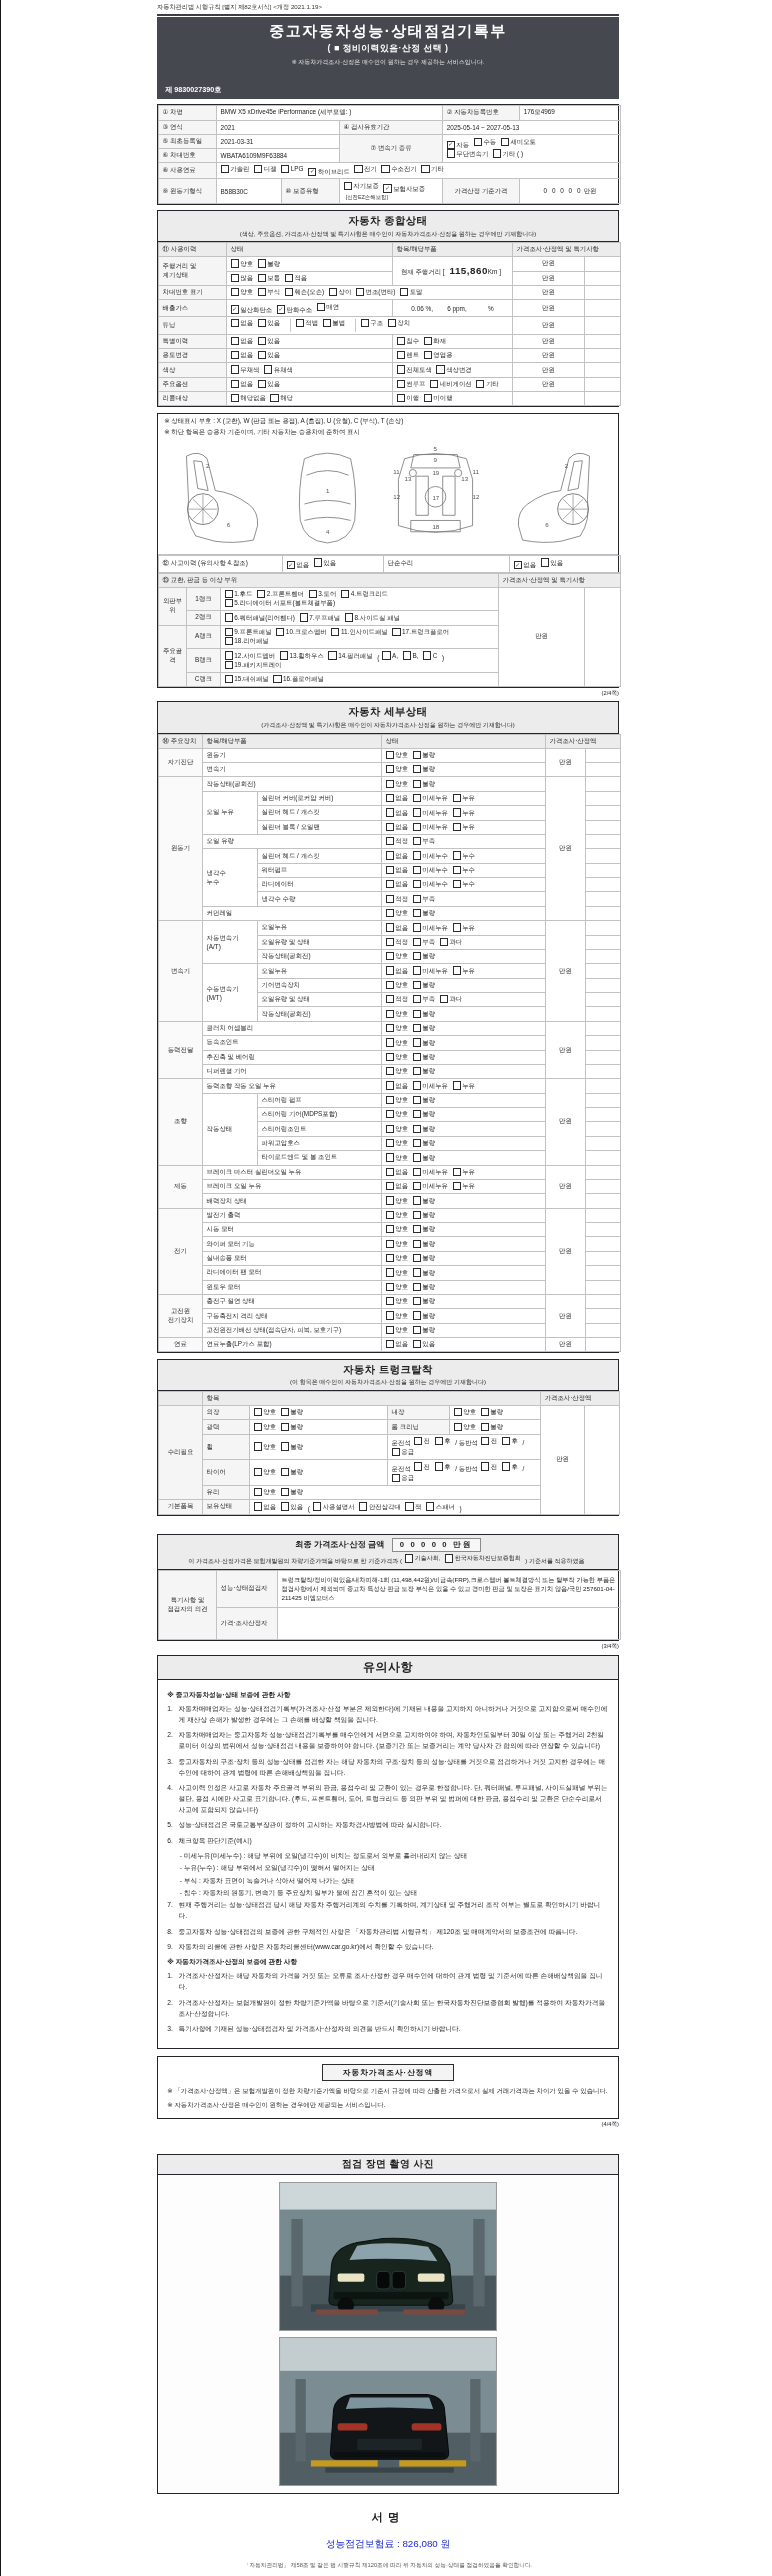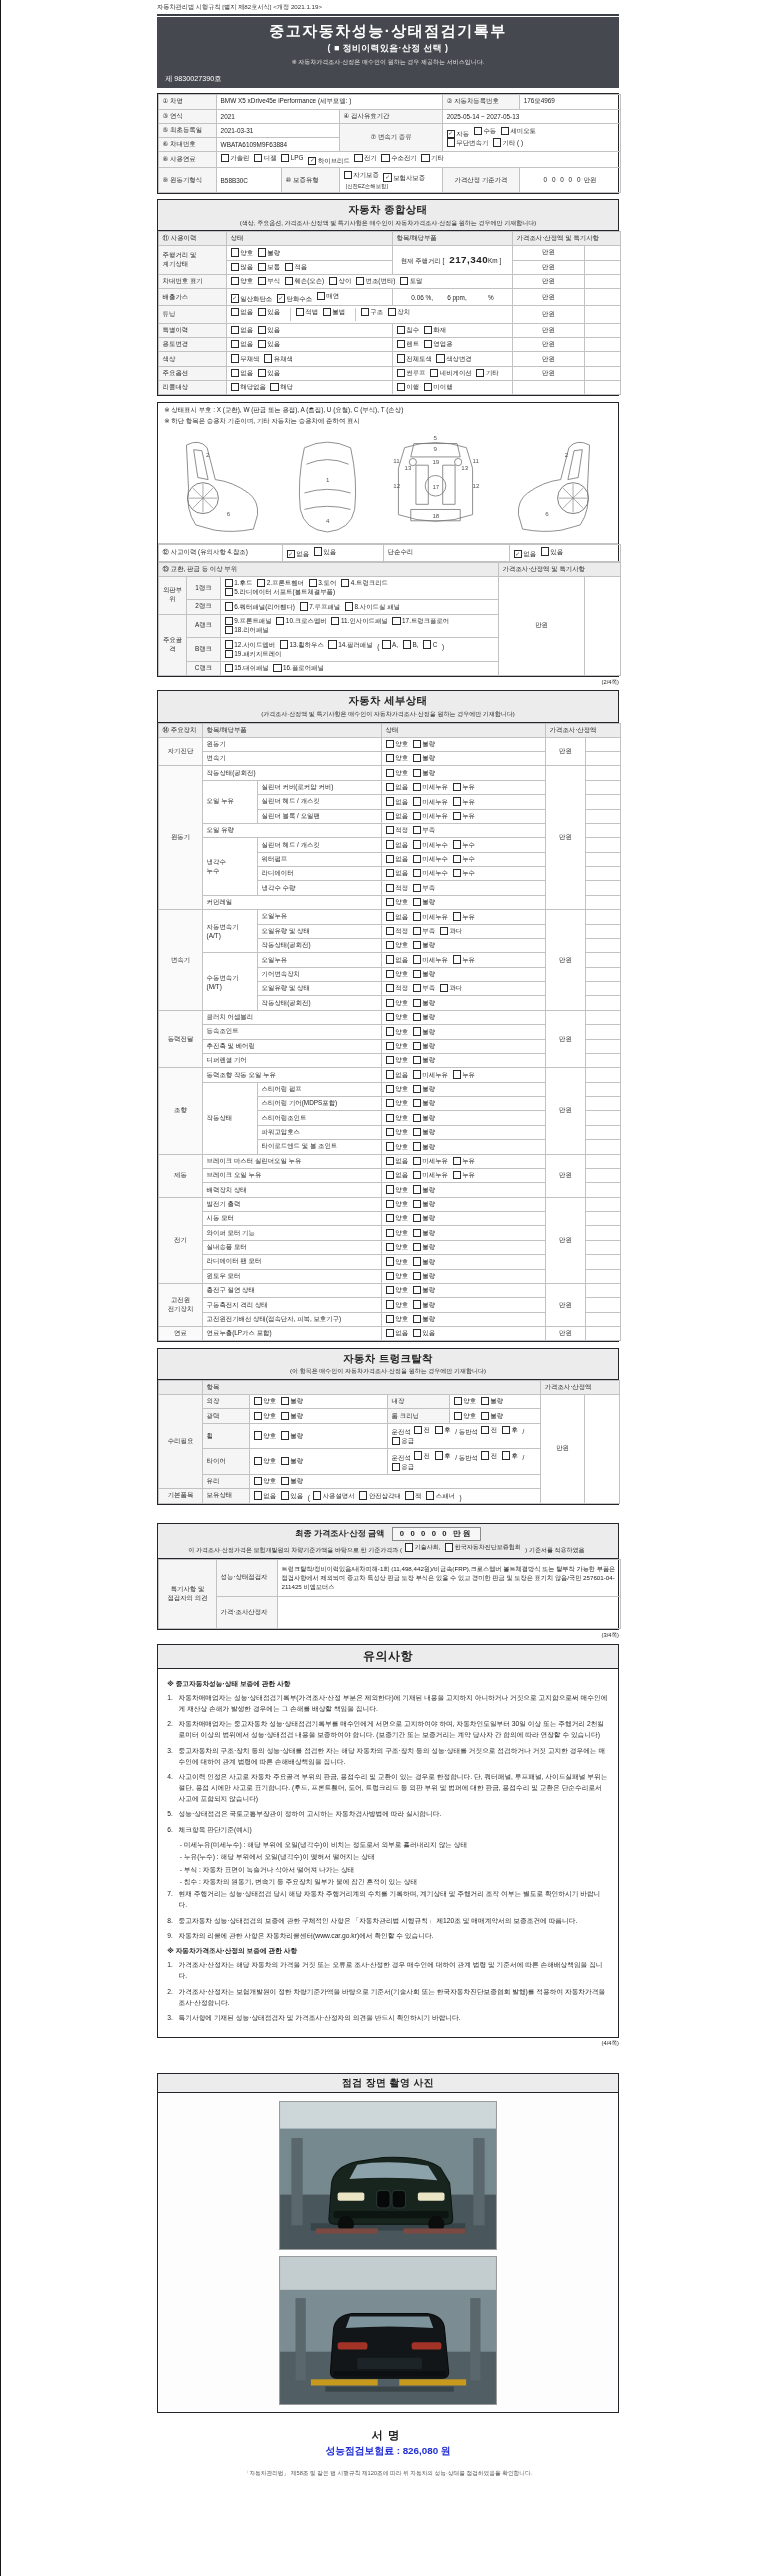--- a/index.html
+++ b/index.html
@@ -9,21 +9,21 @@
     border-left:1px solid #15171a;border-right:1px solid #15171a;
     box-sizing:border-box;overflow:hidden;
   }
   .page{width:462px;margin-left:156px;position:relative;}
   .reg-line{font-size:6.2px;color:#333;padding-top:2.6px;}
   .top-rule{border-top:2.1px double #3c3f45;margin-top:2.1px;}
   .title-box{background:#45484e;color:#fff;padding:5.2px 8.2px 4.1px;margin-top:1px;}
   .title-box .t1{font-size:15px;font-weight:bold;text-align:center;letter-spacing:1.5px;}
   .title-box .t2{font-size:8.8px;font-weight:bold;text-align:center;margin-top:2.6px;letter-spacing:0.5px;}
   .title-box .t3{font-size:6px;text-align:center;color:#e6e6e6;margin-top:2.6px;}
-  .title-box .docno{font-size:7.2px;font-weight:normal;margin-top:7px;}
+  .title-box .docno{font-size:7.2px;font-weight:bold;margin-top:18px;}
 
   .sec{border:1px solid #23252a;margin-top:5.2px;background:#fff;}
   .sec-head{background:#ececec;border-bottom:0.5px solid #23252a;text-align:center;padding:3.1px 2.1px 2.6px;}
   .sec-title{font-size:10.3px;font-weight:bold;letter-spacing:0.5px;}
   .sec-sub{font-size:6px;margin-top:1.5px;color:#222;}
 
   table{border-collapse:collapse;width:100%;font-size:6.4px;table-layout:fixed;}
   td{border:0.5px solid #c2c2c2;padding:2.1px 3.6px;vertical-align:middle;word-break:keep-all;}
   td.lab{background:#f5f5f5;}
   td.hd{background:#ececec;font-weight:normal;}
@@ -64,21 +64,21 @@
   .pbox-title-wrap{text-align:center;}
   .pbox-title{display:inline-block;border:0.8px solid #2c2c2c;background:#f4f4f4;font-weight:bold;
               font-size:7.7px;padding:2.6px 19.6px;letter-spacing:1px;}
   .pbox-line{font-size:6.4px;margin-top:4.6px;line-height:1.5;}
 
   .photos-body{padding:7.2px 5.2px;display:flex;flex-direction:column;align-items:center;gap:6.2px;background:#fdfdfd;}
   .photo-frame{border:0.5px solid #9a9a9a;line-height:0;}
 
   .sign-wrap{margin-top:15.5px;text-align:center;}
   .sign-title{font-size:11.3px;font-weight:bold;letter-spacing:5.2px;}
-  .premium{font-size:9.8px;font-weight:bold;margin-top:2px;}
+  .premium{font-size:9.8px;font-weight:normal;margin-top:13px;}
   .sign-notes{margin-top:9.3px;font-size:5.7px;color:#555;line-height:1.8;}
 </style>
 </head>
 <body>
 
 <div class="page">
 
   <div class="reg-line">자동차관리법 시행규칙 [별지 제82호서식] &lt;개정 2021.1.19&gt;</div>
   <div class="top-rule"></div>
 
@@ -203,21 +203,21 @@
           <tr>
             <td class="lab" rowspan="2">주행거리
 및 계기상태</td>
             <td><span class="cb">
                 <span class="box"></span>
                 <span class="lbl">양호</span>
               </span><span class="cb">
                 <span class="box"></span>
                 <span class="lbl">불량</span>
               </span></td>
-            <td class="center" rowspan="2"><span class="txt">현재 주행거리 [ </span><span class="big-num">217,340</span><span class="txt">Km ]</span></td>
+            <td class="center" rowspan="2"><span class="txt">현재 주행거리 [ </span><span class="big-num">115,860</span><span class="txt">Km ]</span></td>
             <td class="center">만원</td>
             <td class="blank"></td>
           </tr>
           <tr>
             <td><span class="cb">
                 <span class="box"></span>
                 <span class="lbl">많음</span>
               </span><span class="cb">
                 <span class="box"></span>
                 <span class="lbl">보통</span>
@@ -1392,20 +1392,29 @@
           <span class="no">2.</span>
           <span class="text">가격조사·산정자는 보험개발원이 정한 차량기준가액을 바탕으로 기준서(기술사회 또는 한국자동차진단보증협회 발행)를 적용하여 자동차가격을 조사·산정합니다.</span>
         </div>
         <div class="nitem">
           <span class="no">3.</span>
           <span class="text">특기사항에 기재된 성능·상태점검자 및 가격조사·산정자의 의견을 반드시 확인하시기 바랍니다.</span>
         </div>
       </div>
   </div>
 
+  <div class="sec" style="margin-top:7.2px">
+    <div class="pbox-inner">
+      <div class="pbox-title-wrap"><span class="pbox-title">자동차가격조사·산정액</span></div>
+      <div id="pbox-lines">
+          <div class="pbox-line">※ 「가격조사·산정액」은 보험개발원이 정한 차량기준가액을 바탕으로 기준서 규정에 따라 산출한 가격으로서 실제 거래가격과는 차이가 있을 수 있습니다.</div>
+          <div class="pbox-line">※ 자동차가격조사·산정은 매수인이 원하는 경우에만 제공되는 서비스입니다.</div>
+        </div>
+    </div>
+  </div>
   <div class="marker">(4/4쪽)</div>
 
   <div class="sec" style="margin-top:25px">
     <div class="sec-head">
       <div class="sec-title" style="font-size:9.8px">점검 장면 촬영 사진</div>
     </div>
     <div class="photos-body">
       <div class="photo-frame">
         <svg width="216" height="147" viewBox="0 0 420 286">
           <rect width="420" height="286" fill="#8fa0a6"></rect>

